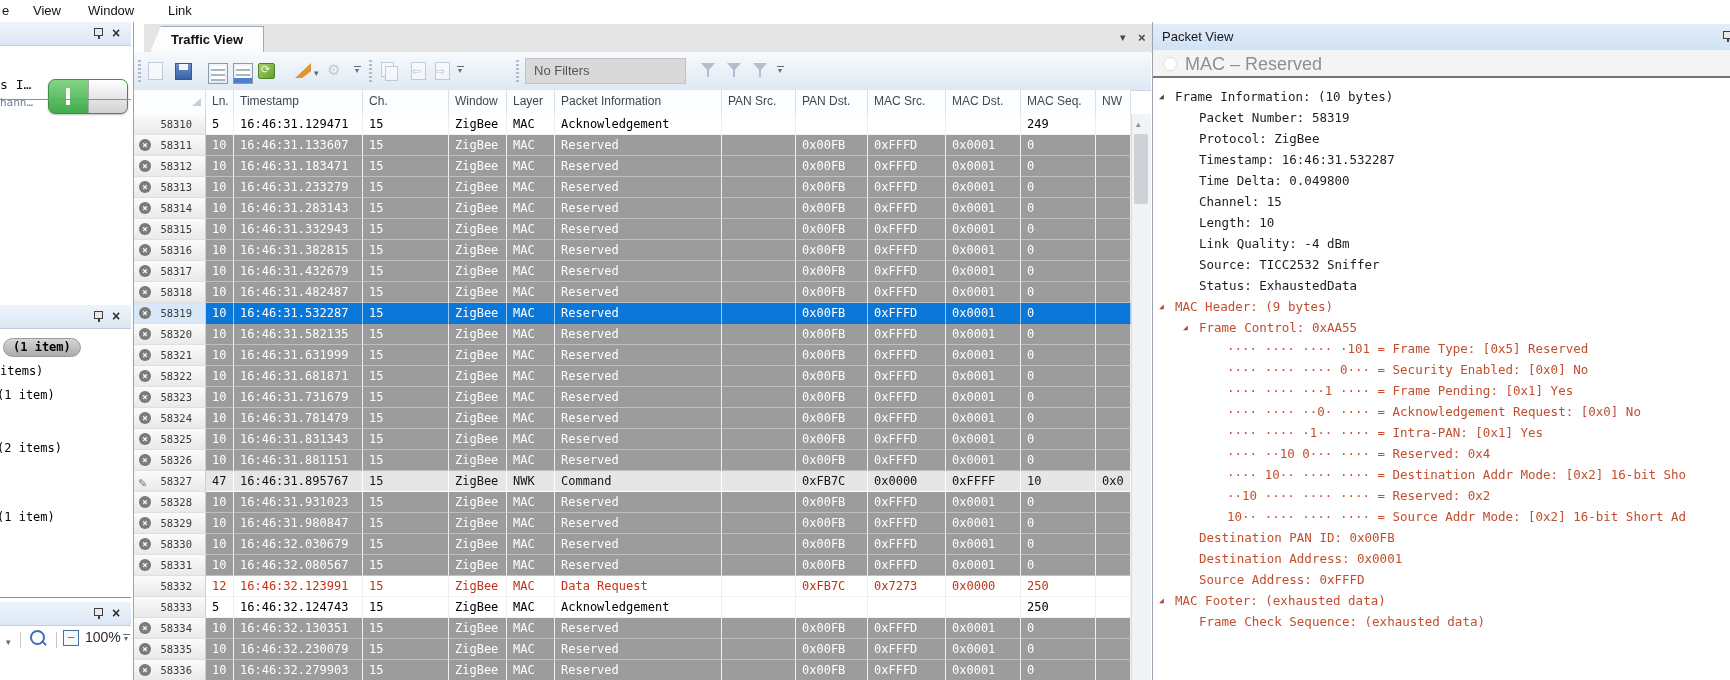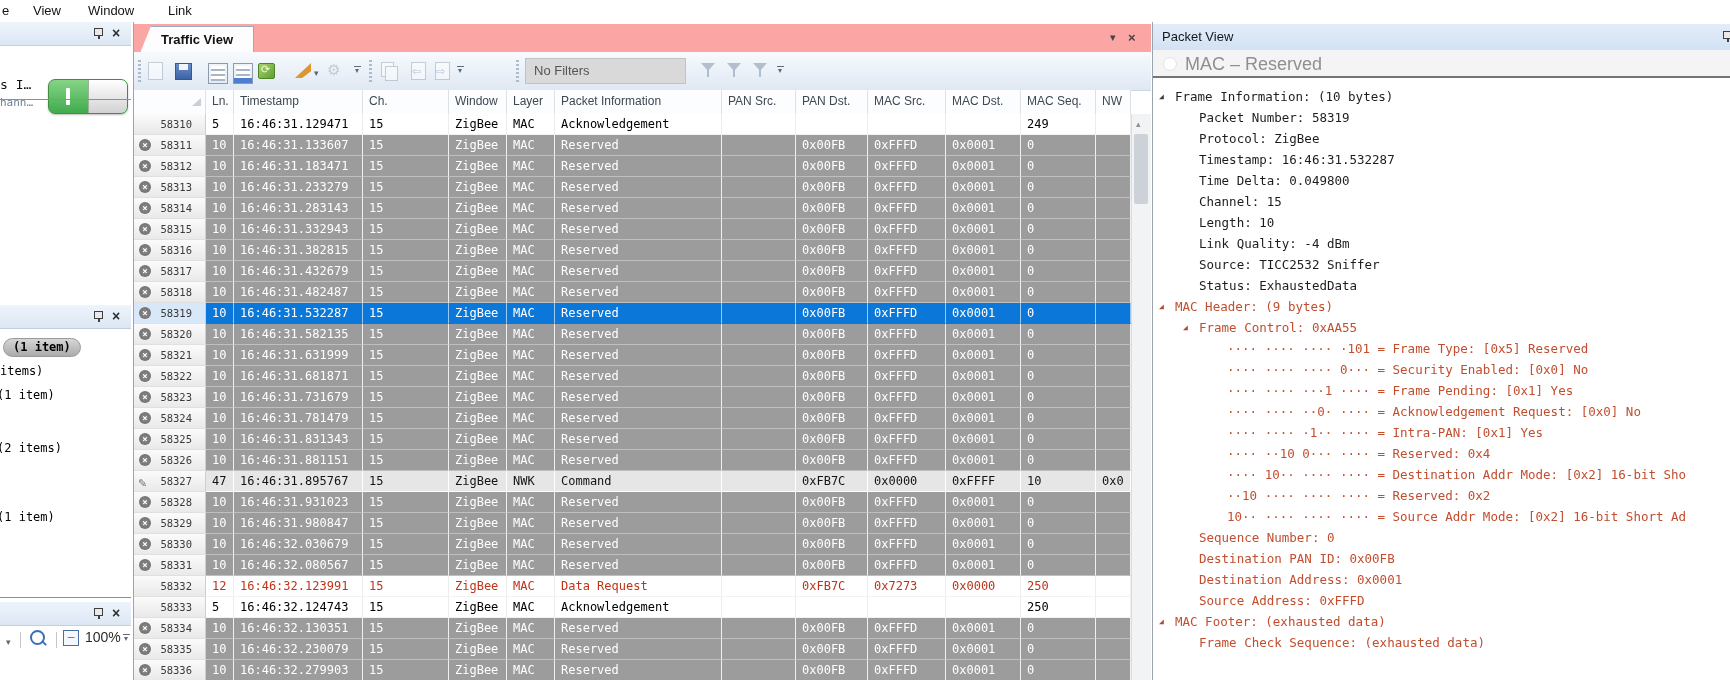--- a/index.html
+++ b/index.html
@@ -40,21 +40,21 @@
   .zt-sep{position:absolute;width:1px;height:16px;background:#c6c6c6;}
   .zt-arrow{position:absolute;font-size:9px;color:#5c6670;}
   .zt-mag{position:absolute;width:11px;height:11px;border:2px solid #3d6fb4;border-radius:50%;}
   .zt-mag::after{content:"";position:absolute;left:9px;top:10px;width:6px;height:2px;background:#3d6fb4;transform:rotate(45deg);}
   .zt-minus{position:absolute;width:14px;height:14px;border:1px solid #4a6fa5;background:#f4f8fc;color:#4a6fa5;
             font-size:12px;line-height:12px;text-align:center;}
   #zoom-label{position:absolute;font-size:14px;color:#2b2b2b;}
 
   
   #traffic{left:133px;top:22px;width:1017px;height:658px;background:#fff;border-left:1px solid #9aa4ae;}
-  #tabstrip{position:absolute;left:0;top:2px;width:1017px;height:28px;background:#fca5a5;border-bottom:1px solid #cfd9e4;}
+  #tabstrip{position:absolute;left:10px;top:2px;width:1017px;height:28px;background:#e5e5e5;border-bottom:1px solid #cfd9e4;}
   #tab{position:absolute;left:6px;top:2px;width:112px;height:26px;background:#fdfdfd;
        border:1px solid #9bacc0;border-bottom:none;clip-path:polygon(11px 0,100% 0,100% 100%,0 100%);
        font-size:13px;font-weight:bold;color:#111;text-align:center;line-height:26px;}
   .strip-btn{position:absolute;top:8px;font-size:11px;color:#444;line-height:11px;}
 
   #toolbar{position:absolute;left:0;top:30px;width:1017px;height:38px;
            background:linear-gradient(#f7fafd,#dfe8f3);border-bottom:1px solid #cdd6e2;}
   .tb{position:absolute;top:8px;width:20px;height:22px;}
   .tb-handle{position:absolute;top:8px;width:3px;height:22px;
              background:repeating-linear-gradient(to bottom,#aebbca 0 2px,transparent 2px 4px);}
@@ -734,23 +734,20 @@
         <div class="tln red">
           <span class="txt" style="left: 74px;">···· 10·· ···· ···· = Destination Addr Mode: [0x2] 16-bit Sho</span>
         </div>
         <div class="tln red">
           <span class="txt" style="left: 74px;">··10 ···· ···· ···· = Reserved: 0x2</span>
         </div>
         <div class="tln red">
           <span class="txt" style="left: 74px;">10·· ···· ···· ···· = Source Addr Mode: [0x2] 16-bit Short Ad</span>
         </div>
         <div class="tln red">
-          <span class="txt" style="left: 46px;">Sequence Number: 0</span>
-        </div>
-        <div class="tln red">
           <span class="txt" style="left: 46px;">Destination PAN ID: 0x00FB</span>
         </div>
         <div class="tln red">
           <span class="txt" style="left: 46px;">Destination Address: 0x0001</span>
         </div>
         <div class="tln red">
           <span class="txt" style="left: 46px; text-align: center;">Source Address: 0xFFFD</span>
         </div>
         <div class="tln red">
           <span class="arr" style="left: 6px;">◢</span>

